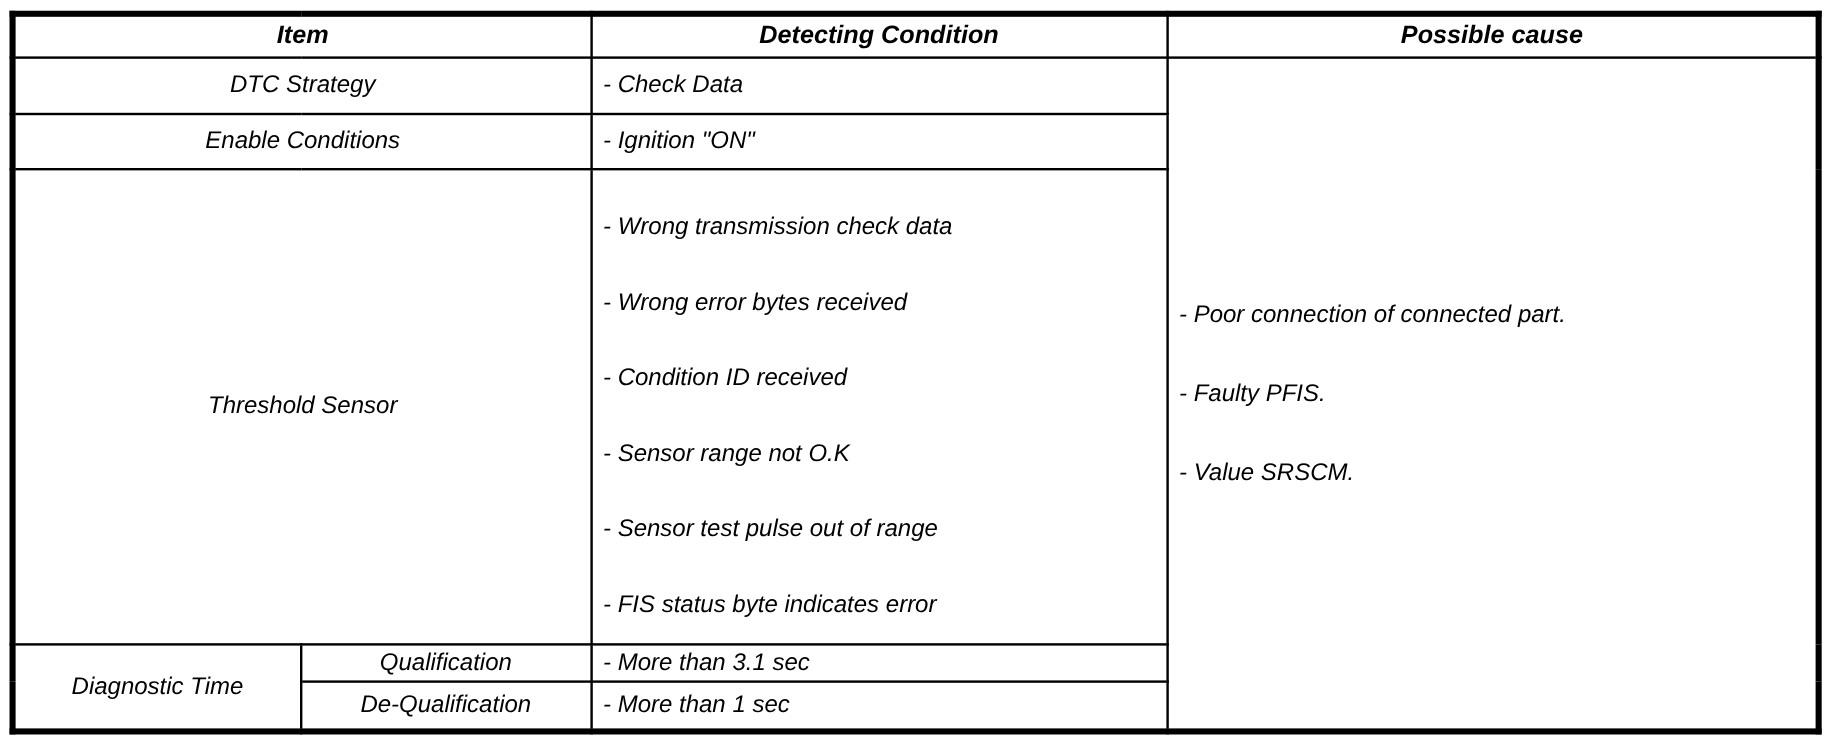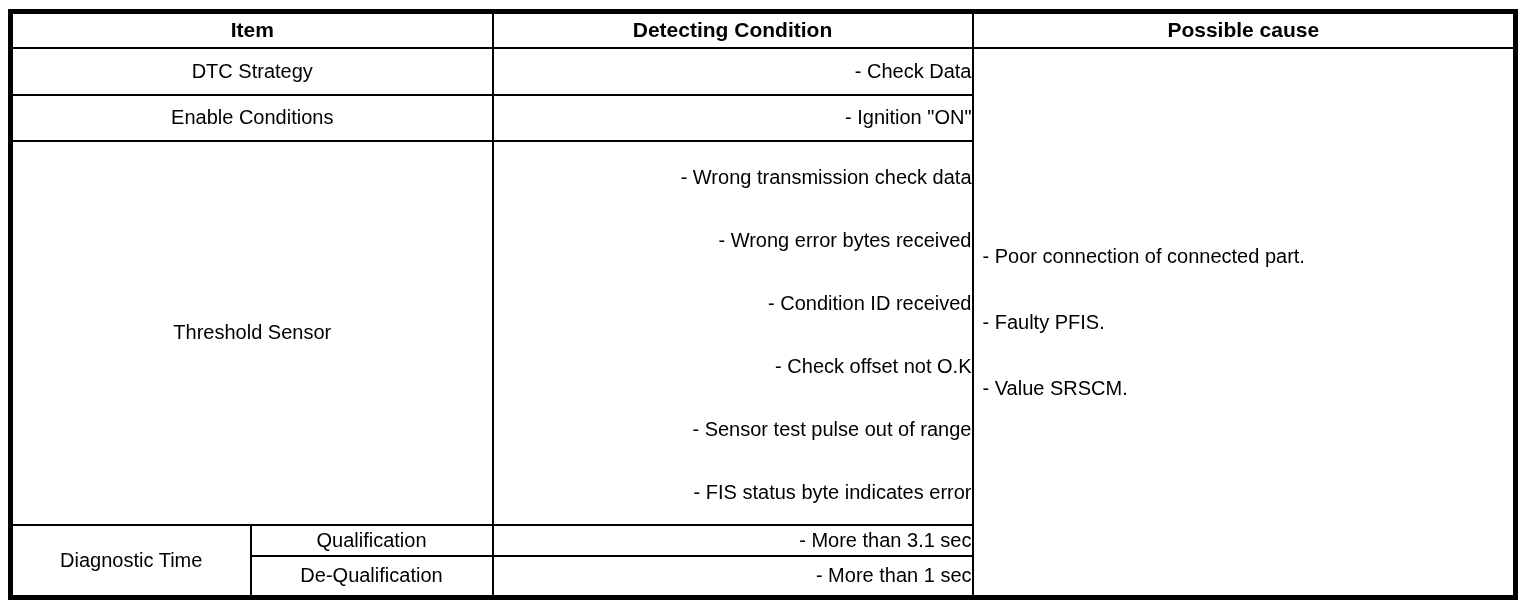--- a/index.html
+++ b/index.html
@@ -12,53 +12,54 @@
   }
   .page { position: relative; width: 1520px; height: 614px; background: #ffffff; }
 
   table.diag {
     position: absolute; left: 8px; top: 9px;
     width: 1505px;
     border-collapse: collapse;
     table-layout: fixed;
     border: 5px solid #000000;
     background: #a3a3a3;
+    font-style: italic;
   }
   table.diag th, table.diag td {
     border: 2px solid #000000;
     color: #000000;
     background: #ffffff;
   }
   th.hdr {
     font-weight: bold;
     font-size: 21px;
     text-align: center;
     vertical-align: middle;
     height: 36px;
   }
   td.item-cell {
     font-size: 20px;
     text-align: center;
     vertical-align: middle;
   }
   td.cond-cell {
     font-size: 20px;
-    text-align: right;
+    text-align: left;
     vertical-align: middle;
     padding-left: 9px;
   }
   tr.row-dtc td    { height: 47px; }
   tr.row-enable td { height: 46px; }
   tr.row-thresh td { height: 379px; }
   tr.row-qual td   { height: 31px; }
   tr.row-dequal td { height: 42px; }
 
   td.thresh-cond {
     vertical-align: middle;
-    padding-top: 4px;
+    padding-top: 16px;
     padding-bottom: 0;
   }
   .cond-line {
     font-size: 20px;
     line-height: 63px;
     height: 63px;
     white-space: nowrap;
   }
   td.cause-cell {
     font-size: 20px;
@@ -107,21 +108,21 @@
       <td class="item-cell" colspan="2">Enable Conditions</td>
       <td class="cond-cell">- Ignition "ON"</td>
     </tr>
 
     <tr class="row-thresh">
       <td class="item-cell" colspan="2">Threshold Sensor</td>
       <td class="cond-cell thresh-cond">
         <div class="cond-line">- Wrong transmission check data</div>
         <div class="cond-line">- Wrong error bytes received</div>
         <div class="cond-line">- Condition ID received</div>
-        <div class="cond-line">- Check offset not O.K</div>
+        <div class="cond-line">- Sensor range not O.K</div>
         <div class="cond-line">- Sensor test pulse out of range</div>
         <div class="cond-line">- FIS status byte indicates error</div>
       </td>
     </tr>
 
     <tr class="row-qual">
       <td class="item-cell" rowspan="2">Diagnostic Time</td>
       <td class="item-cell">Qualification</td>
       <td class="cond-cell">- More than 3.1 sec</td>
     </tr>

